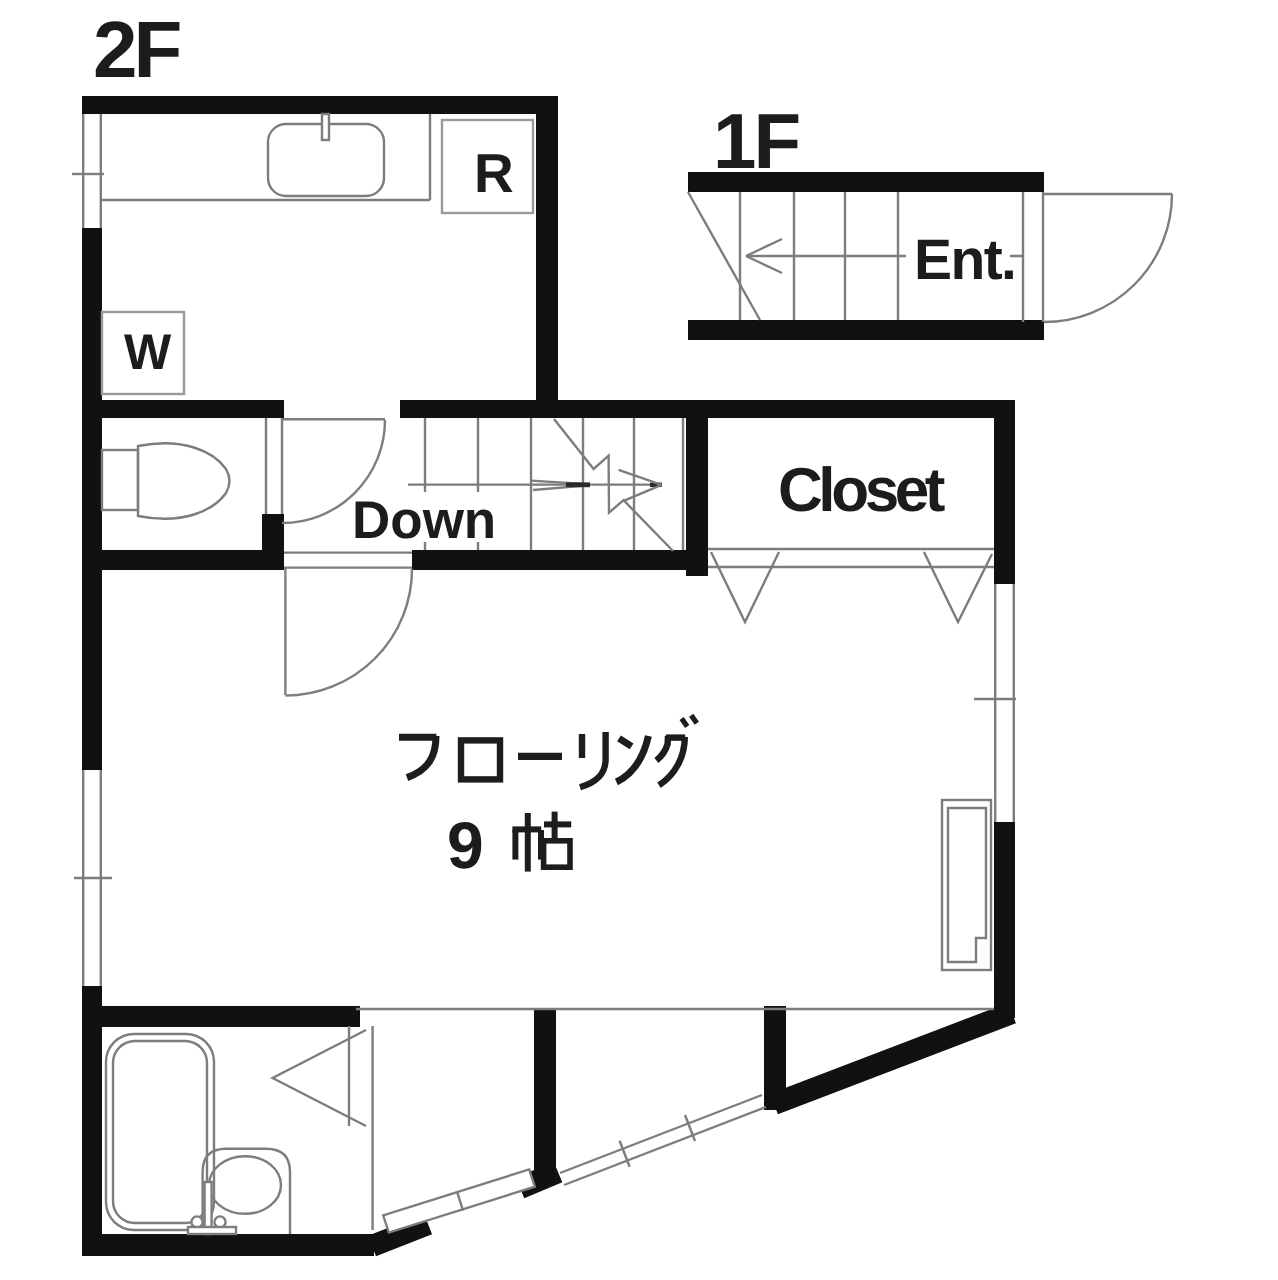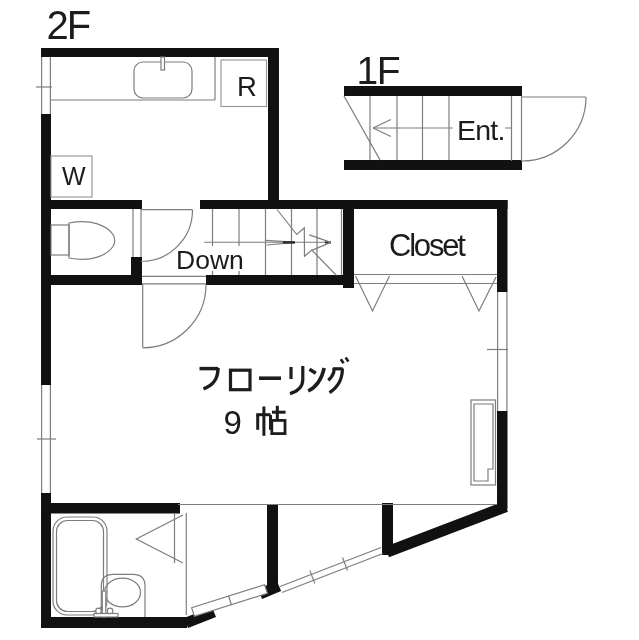--- a/index.html
+++ b/index.html
@@ -1,16 +1,16 @@
 <!DOCTYPE html>
 <html><head>
 <meta charset="utf-8">
 <style>
 html,body{margin:0;padding:0;background:#fff;}
-#c{position:relative;width:639px;height:640px;background:#fff;overflow:hidden;}
+#c{position:relative;width:639px;height:640px;background:#fff;overflow:hidden;font-weight:bold;}
 svg{position:absolute;left:0;top:0;}
 text{font-family:"Liberation Sans",sans-serif;fill:#1c1c1c;}
 </style>
 </head>
 <body>
 <div id="c">
 <svg width="639" height="640" viewBox="0 0 639 640">
 
 <rect x="41" y="48" width="238" height="9" fill="#111"></rect>
 

